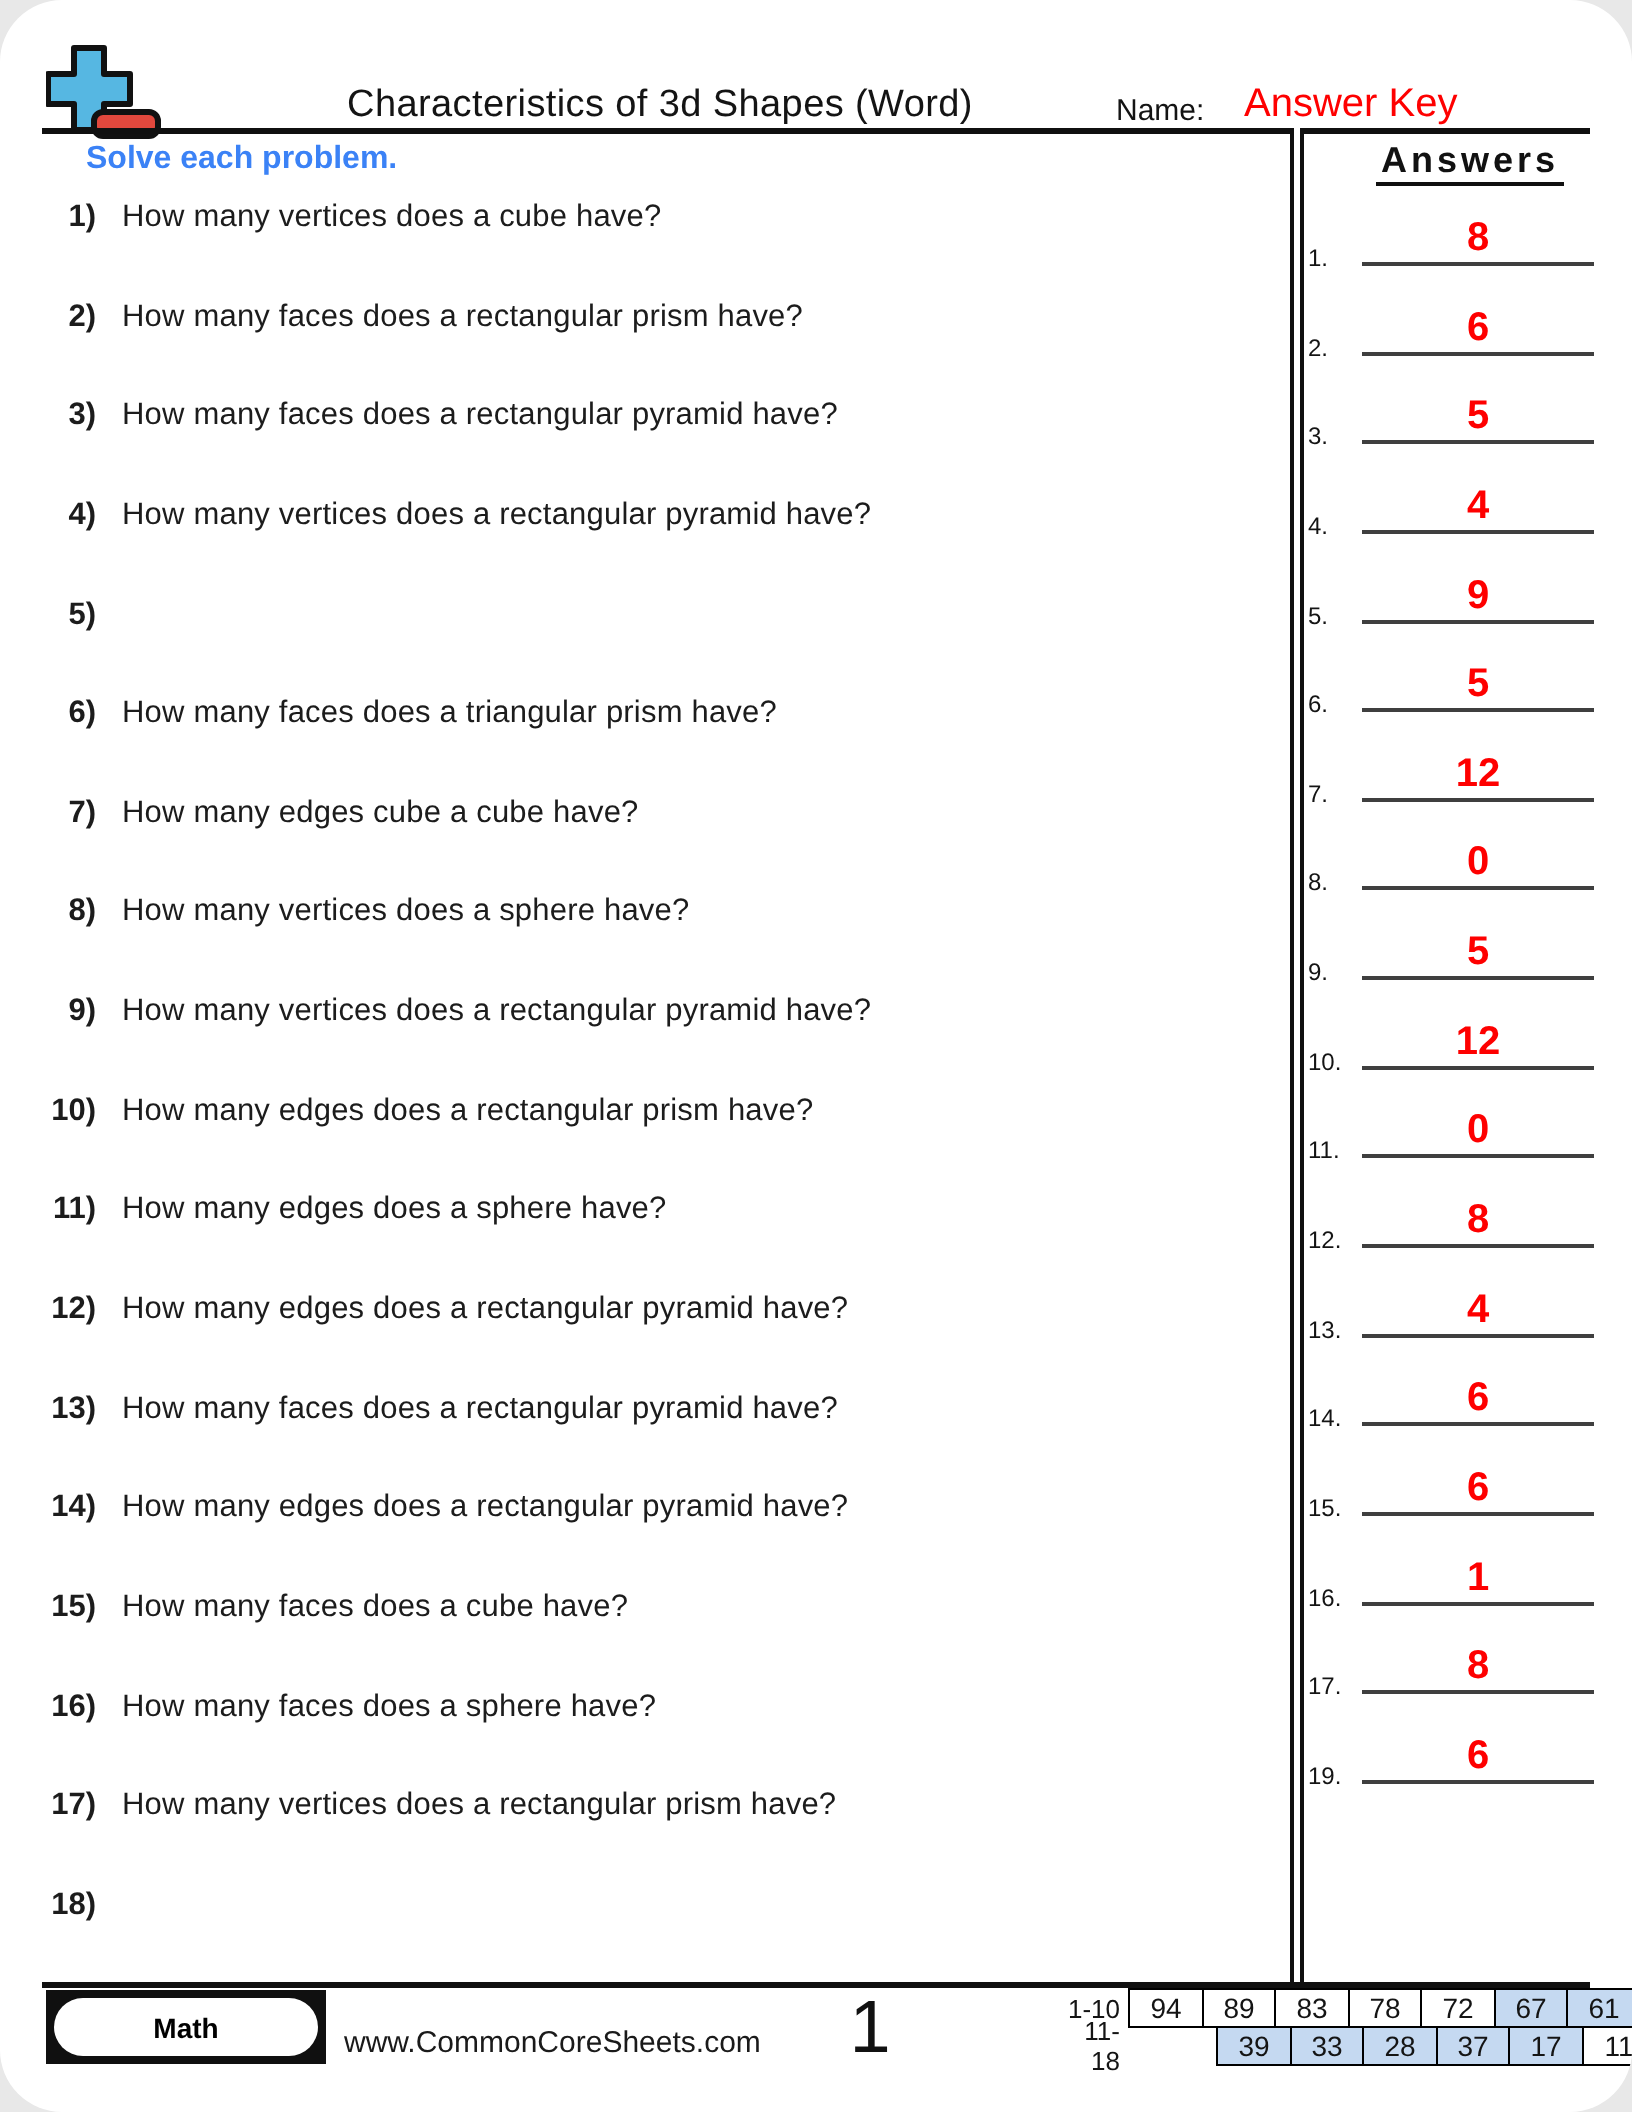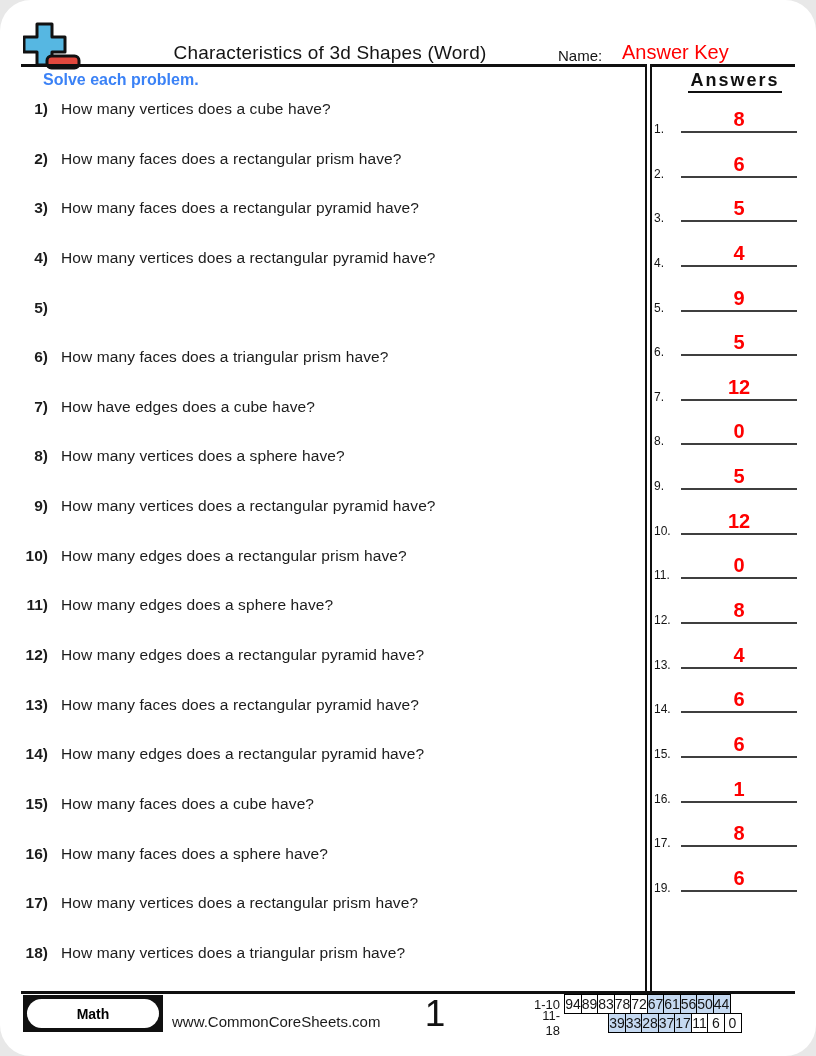--- a/index.html
+++ b/index.html
@@ -65,21 +65,21 @@
     font-size:14px; font-weight:bold; color:#000;
   }
   .website { position:absolute; left:172px; top:1013px; font-size:15px; color:#1a1a1a; }
   .page-num { position:absolute; left:400px; top:993px; width:70px; text-align:center; font-size:37px; font-weight:400; }
 
   .score { position:absolute; left:528px; top:994px; }
   .score-row { display:flex; align-items:center; height:20px; }
   .score-row + .score-row { margin-top:-1.5px; }
   .score-label { flex:none; width:36px; text-align:right; padding-right:4px; font-size:13px; color:#141414; }
   .cell {
-    flex:none; width:18px; height:20px; border:1.5px solid #000; background:#fff;
+    flex:none; width:38px; height:20px; border:1.5px solid #000; background:#fff;
     display:flex; align-items:center; justify-content:center; font-size:14px; color:#141414;
   }
   .cell + .cell { margin-left:-1.5px; }
   .cell.blue { background:#c5d9f1; }
 </style>
 </head>
 <body>
 
 <div class="page">
 
@@ -121,21 +121,21 @@
     <span class="q-num">5)</span>
   </div>
 
   <div class="q-row">
     <span class="q-num">6)</span>
     <span class="q-text">How many faces does a triangular prism have?</span>
   </div>
 
   <div class="q-row">
     <span class="q-num">7)</span>
-    <span class="q-text">How have edges does a cube have?</span>
+    <span class="q-text">How many edges cube a cube have?</span>
   </div>
 
   <div class="q-row">
     <span class="q-num">8)</span>
     <span class="q-text">How many vertices does a sphere have?</span>
   </div>
 
   <div class="q-row">
     <span class="q-num">9)</span>
     <span class="q-text">How many vertices does a rectangular pyramid have?</span>
@@ -176,21 +176,20 @@
     <span class="q-text">How many faces does a sphere have?</span>
   </div>
 
   <div class="q-row">
     <span class="q-num">17)</span>
     <span class="q-text">How many vertices does a rectangular prism have?</span>
   </div>
 
   <div class="q-row">
     <span class="q-num">18)</span>
-    <span class="q-text">How many vertices does a triangular prism have?</span>
   </div>
 </div>
 
   <div class="answers-head">
     <span>Answers</span>
   </div>
   <div class="answers">
   <div class="a-row">
     <span class="a-label">1.</span>
     <span class="a-value" style="color:#fe0000;">8</span>

